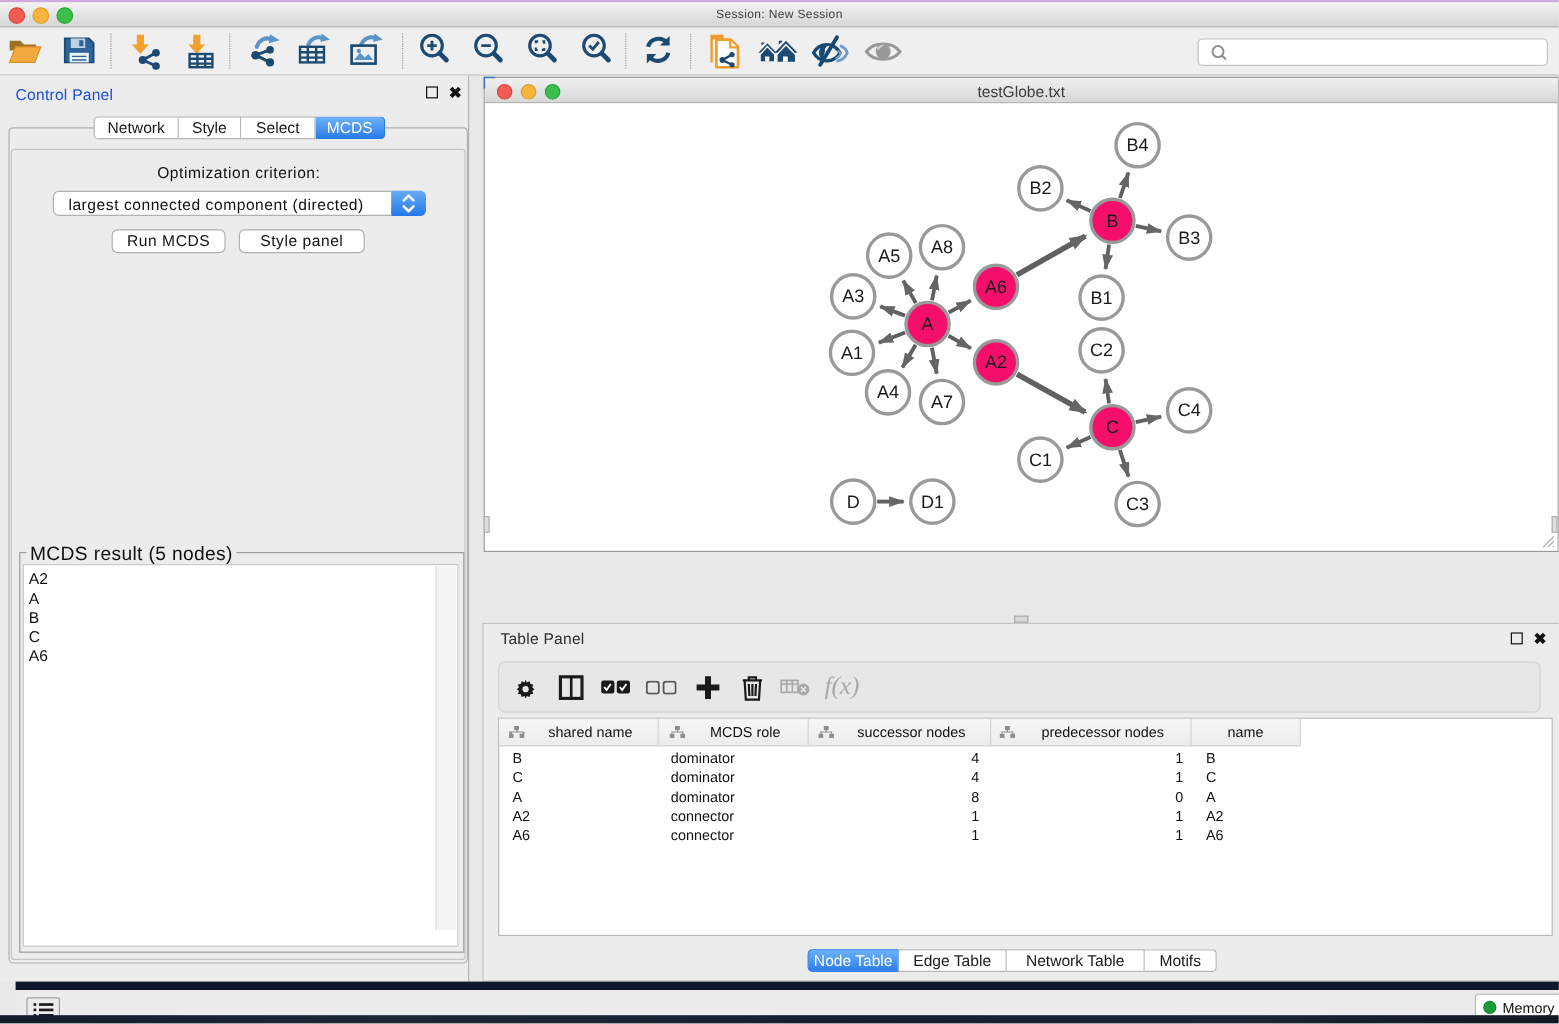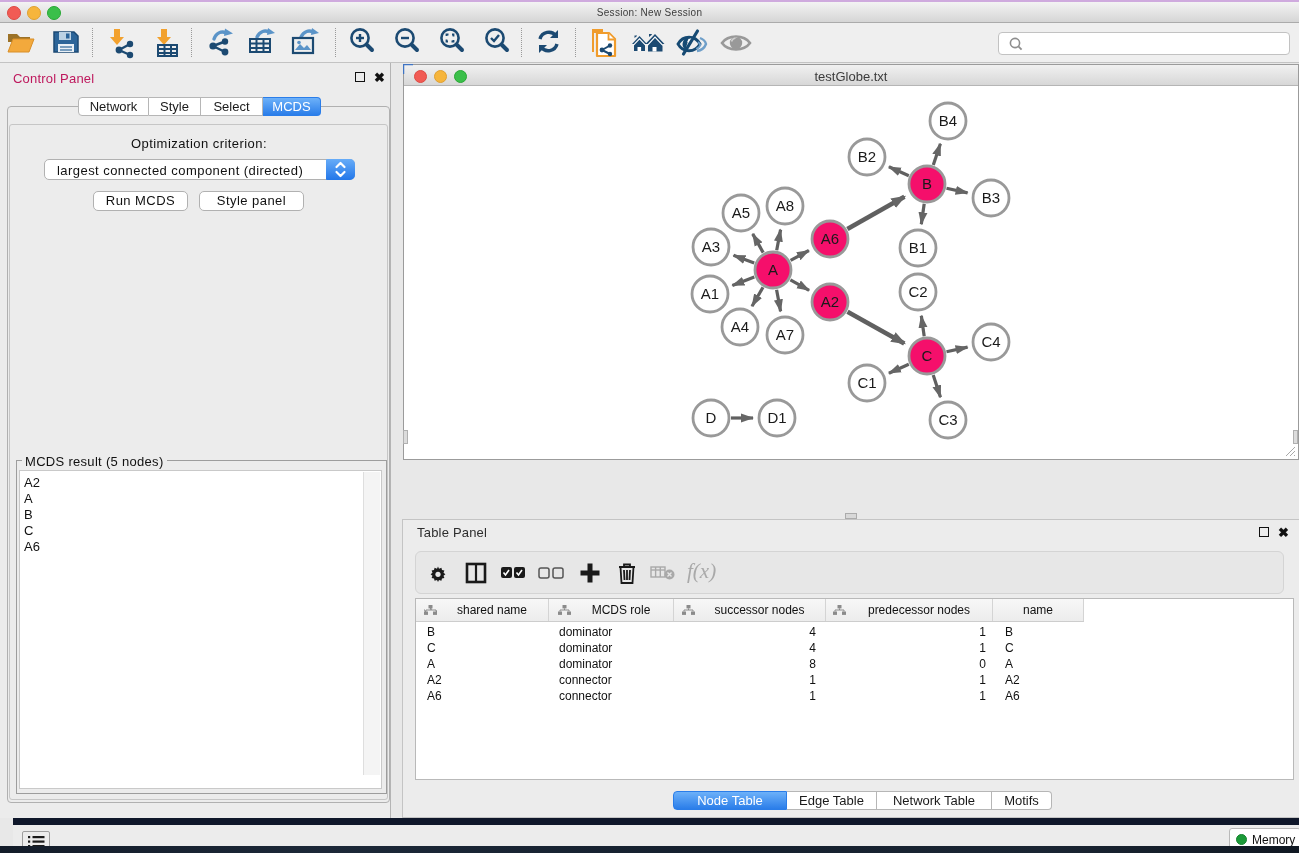--- a/index.html
+++ b/index.html
@@ -12,37 +12,37 @@
 #titlebar .tl{position:absolute;top:4px;width:12px;height:12px;border-radius:50%;}
 #title{left:0;top:5px;width:1299px;text-align:center;font-size:10px;color:#3c3c3c;letter-spacing:0.3px;}
 
 #toolbar{left:0;top:23px;width:1299px;height:39px;background:#efefef;border-bottom:1px solid #c3c3c3;}
 .sep{position:absolute;top:5px;height:29px;width:0;border-left:1px dotted #9a9a9a;}
 .tbi{position:absolute;top:2px;}
 #search{position:absolute;left:998px;top:9px;width:292px;height:23px;background:#fff;
   border:1px solid #c2c2c2;border-radius:4px;box-sizing:border-box;}
 
 #cpanel{left:0;top:63px;width:391px;height:755px;background:#ececec;border-right:1px solid #b4b4b4;box-sizing:border-box;}
-#cp-title{left:13px;top:71px;font-size:13px;color:#be185d;letter-spacing:0.2px;}
+#cp-title{left:13px;top:71px;font-size:13px;color:#1d4ed8;letter-spacing:0.2px;}
 .tabrow{position:absolute;display:flex;}
 .tab{box-sizing:border-box;height:19px;background:#fff;border:1px solid #b6b6b6;border-left:none;
   font-size:13px;color:#1a1a1a;text-align:center;line-height:17px;}
 .tab.first{border-left:1px solid #b6b6b6;border-radius:4px 0 0 4px;}
 .tab.last{border-radius:0 4px 4px 0;}
 .tab.sel{background:linear-gradient(#6db1f9,#2a7de9);color:#fff;border-color:#2a7de9;}
 #optlabel{left:0;top:136px;width:398px;text-align:center;font-size:13px;color:#111;letter-spacing:0.45px;}
 #combo{left:44px;top:159px;width:311px;height:21px;background:#fff;border:1px solid #b1b1b1;
   border-radius:5px;box-sizing:border-box;}
 #combo .txt{position:absolute;left:12px;top:2.5px;font-size:13px;color:#111;letter-spacing:0.45px;}
 #combo .cap{position:absolute;right:-1px;top:-1px;width:29px;height:21px;border-radius:1px 5px 5px 1px;
   background:linear-gradient(#67acf8,#2377e9);}
 .pbtn{position:absolute;height:20px;box-sizing:border-box;background:#fff;border:1px solid #b1b1b1;
   border-radius:5px;font-size:13px;color:#111;text-align:center;line-height:18px;letter-spacing:0.45px;}
 #groupbox{left:16px;top:460px;width:369px;height:332px;border:1px solid #9d9d9d;}
-#gblabel{left:22px;top:454px;background:#ececec;padding:0 3px;font-size:13px;color:#111;letter-spacing:0.3px;}
+#gblabel{left:22px;top:454px;background:#ececec;padding:0 3px;font-size:16px;color:#111;letter-spacing:0.3px;}
 #listbox{left:19px;top:470px;width:363px;height:319px;background:#fff;border:1px solid #c9c9c9;box-sizing:border-box;}
 #listbox .sb{position:absolute;right:1px;top:1px;width:16px;height:303px;background:#f4f4f4;border-left:1px solid #dedede;}
 .li{position:absolute;left:4px;font-size:13px;color:#111;}
 
 #netwin{left:403px;top:64px;width:896px;height:396px;background:#fff;border:1px solid #9b9b9b;box-sizing:border-box;}
 #nettitle{left:0;top:0;width:894px;height:20px;background:linear-gradient(#f1f1f1,#d7d7d7);border-bottom:1px solid #b5b5b5;}
 #nettitle .tl{position:absolute;top:4.5px;width:11px;height:11px;border-radius:50%;}
 #netname{left:0;top:4px;width:894px;text-align:center;font-size:13px;color:#3c3c3c;}
 #graph{left:0;top:21px;}
 
@@ -479,21 +479,21 @@
       <div class="td" style="left:380px;top:73px;width:20px;text-align:right;">1</div>
       <div class="td" style="left:550px;top:73px;width:20px;text-align:right;">1</div>
       <div class="td" style="left:589px;top:73px;">A2</div>
     <div class="td" style="left:11px;top:89px;">A6</div>
       <div class="td" style="left:143px;top:89px;">connector</div>
       <div class="td" style="left:380px;top:89px;width:20px;text-align:right;">1</div>
       <div class="td" style="left:550px;top:89px;width:20px;text-align:right;">1</div>
       <div class="td" style="left:589px;top:89px;">A6</div>
   </div>
   <div class="tabrow2" style="left:270px;top:271px;">
-    <div class="tab first sel" style="width:114px;height:19px;line-height:18px;">Node Table</div>
+    <div class="tab first sel" style="width:76px;height:19px;line-height:18px;">Node Table</div>
     <div class="tab" style="width:90px;height:19px;line-height:18px;">Edge Table</div>
     <div class="tab" style="width:115px;height:19px;line-height:18px;">Network Table</div>
     <div class="tab last" style="width:60px;height:19px;line-height:18px;">Motifs</div>
   </div>
 </div>
 <div class="abs" style="left:845px;top:513px;width:12px;height:6px;background:#d8d8d8;border:1px solid #ababab;box-sizing:border-box;"></div>
 <svg class="abs" style="left:403px;top:64px;" width="10" height="10" viewBox="0 0 10 10">
     <path d="M0 10 V0 H10" fill="none" stroke="#3f74c4" stroke-width="2.5"></path>
   </svg>
 <div class="abs" style="left:403px;top:430px;width:5px;height:14px;background:#dcdcdc;border:1px solid #b0b0b0;box-sizing:border-box;"></div>

